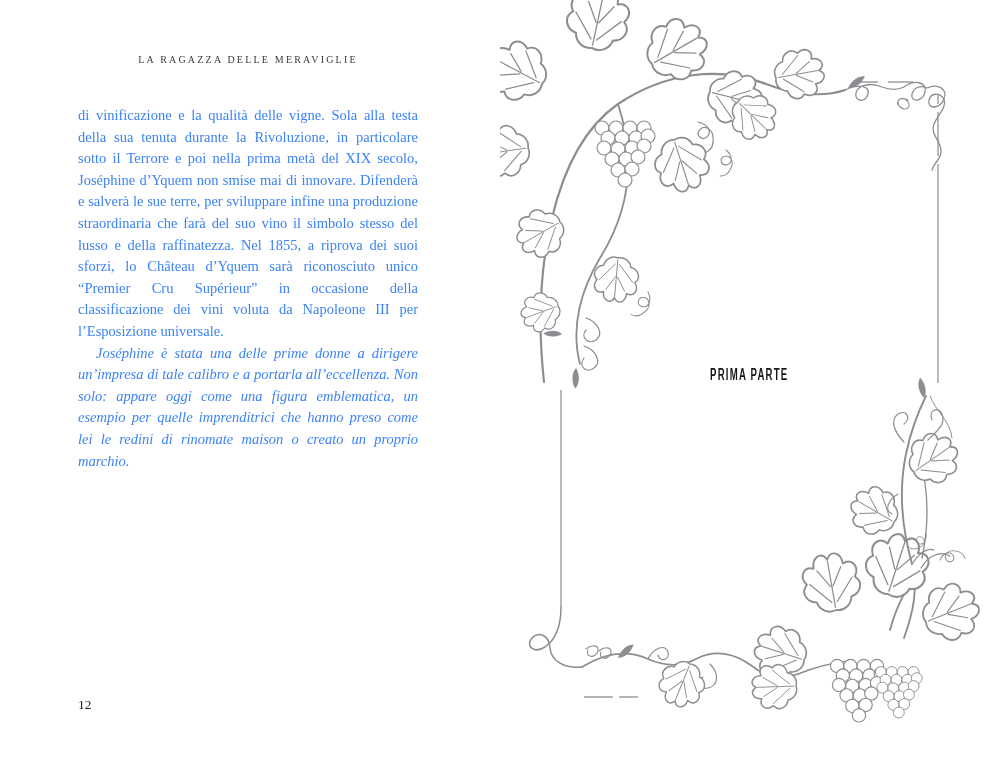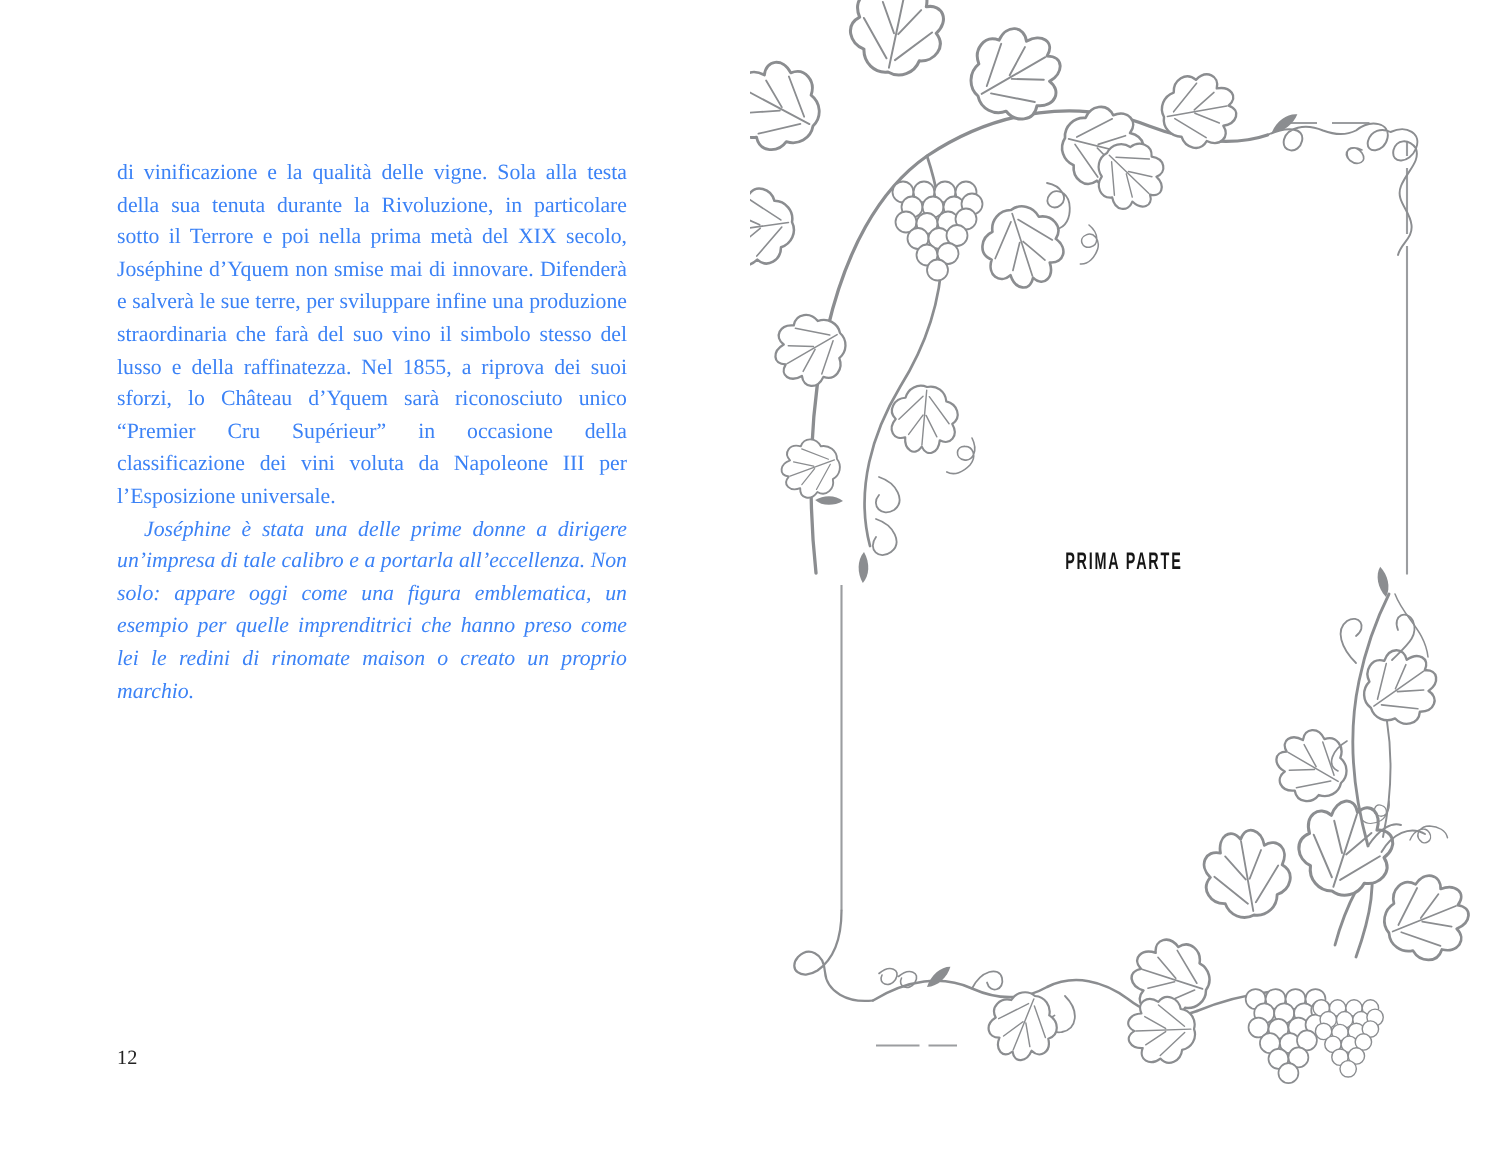--- a/index.html
+++ b/index.html
@@ -35,20 +35,21 @@
     color:#161616;line-height:46px;}
   .part-title span{display:inline-block;transform:scaleX(0.55);transform-origin:50% 50%;
     white-space:nowrap;}
 </style>
 </head>
 <body>
 
 <div class="spread">
 
   <section class="page left">
+    <div class="running-header">LA RAGAZZA DELLE MERAVIGLIE</div>
     <div class="body-text">
       <p>di vinificazione e la qualità delle vigne. Sola alla testa della sua tenuta durante la Rivoluzione, in particolare sotto il Terrore e poi nella prima metà del XIX secolo, Joséphine d’Yquem non smise mai di innovare. Difenderà e salverà le sue terre, per sviluppare infine una produzione straordinaria che farà del suo vino il simbolo stesso del lusso e della raffinatezza. Nel 1855, a riprova dei suoi sforzi, lo Château d’Yquem sarà riconosciuto unico “Premier Cru Supérieur” in occasione della classificazione dei vini voluta da Napoleone III per l’Esposizione universale.</p>
       <p class="indent">Joséphine è stata una delle prime donne a dirigere un’impresa di tale calibro e a portarla all’eccellenza. Non solo: appare oggi come una figura emblematica, un esempio per quelle imprenditrici che hanno preso come lei le redini di rinomate maison o creato un proprio marchio.</p>
     </div>
     <div class="page-number">12</div>
   </section>
 
   <section class="page right">
 
     <svg class="decor-svg" width="500" height="768" viewBox="0 0 500 768" aria-hidden="true">

